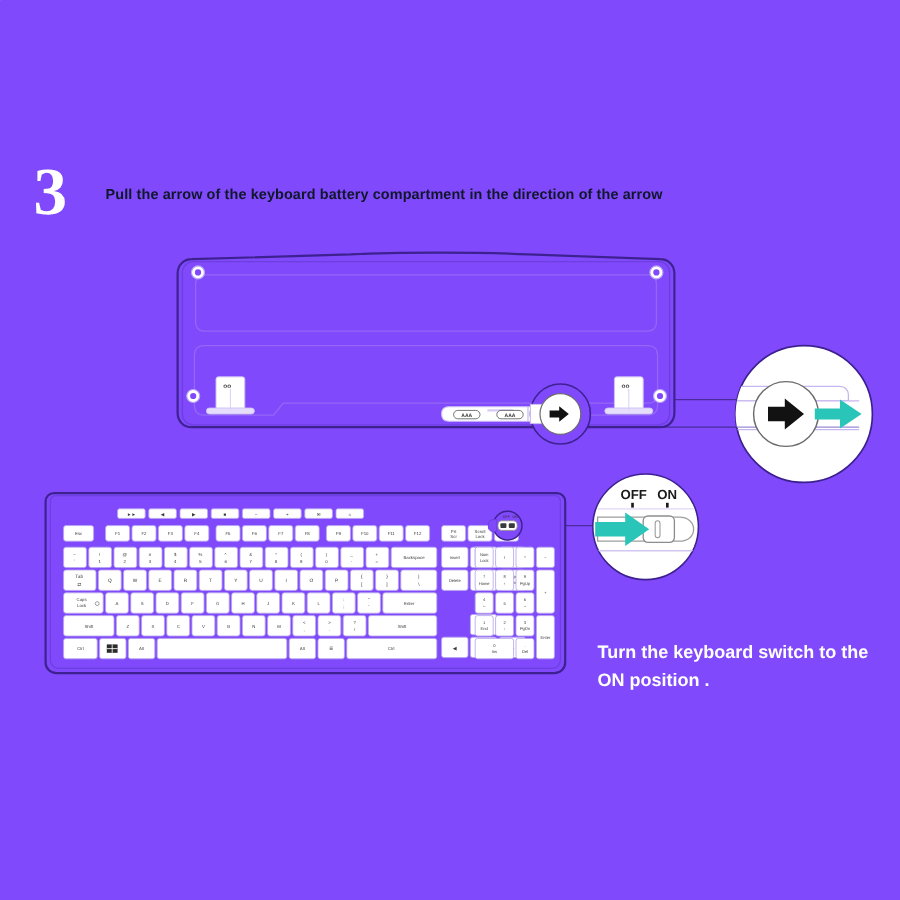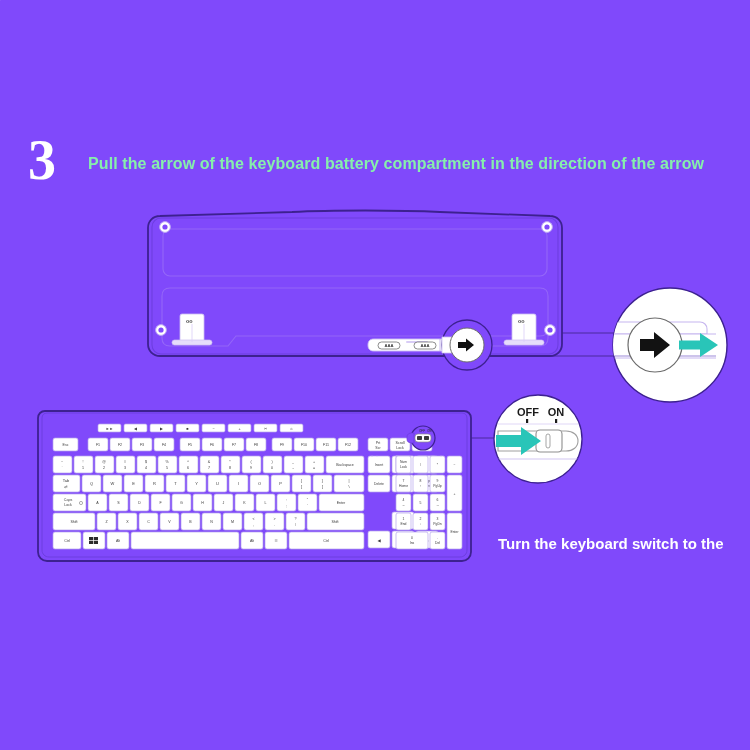--- a/index.html
+++ b/index.html
@@ -14,38 +14,39 @@
   #stage svg{display:block;}
   .hdr-num{
     position:absolute;left:28px;top:132px;
     font-family:"Liberation Serif", serif;
     font-size:56px;font-weight:700;color:#ffffff;
     line-height:1;letter-spacing:-1px;
   }
   .hdr-text{
     position:absolute;left:88px;top:155px;width:620px;
     font-family:"Liberation Sans", sans-serif;
-    font-size:16px;font-weight:700;color:#86efac;
+    font-size:12px;font-weight:700;color:#0f172a;
     letter-spacing:0.1px;
   }
   .bottom-text{
     position:absolute;left:498px;top:532px;width:246px;
     font-family:"Liberation Sans", sans-serif;
     font-size:15px;font-weight:700;color:#ffffff;
     line-height:24px;
   }
 </style>
 </head>
 <body>
 
 <div class="hdr-num">3</div>
 <div class="hdr-text">Pull the arrow of the keyboard battery compartment in the direction of the arrow</div>
 
 <div class="bottom-text">
   <div>Turn the keyboard switch to the</div>
+  <div>ON position .</div>
 </div>
 
 <div id="stage">
 <svg width="750" height="750" viewBox="0 0 750 750" xmlns="http://www.w3.org/2000/svg">
   <defs>
     <clipPath id="clipMagA">
           <circle cx="670" cy="345" r="57"></circle>
         </clipPath>
     <clipPath id="clipMagB">
           <circle cx="538" cy="439" r="44"></circle>

